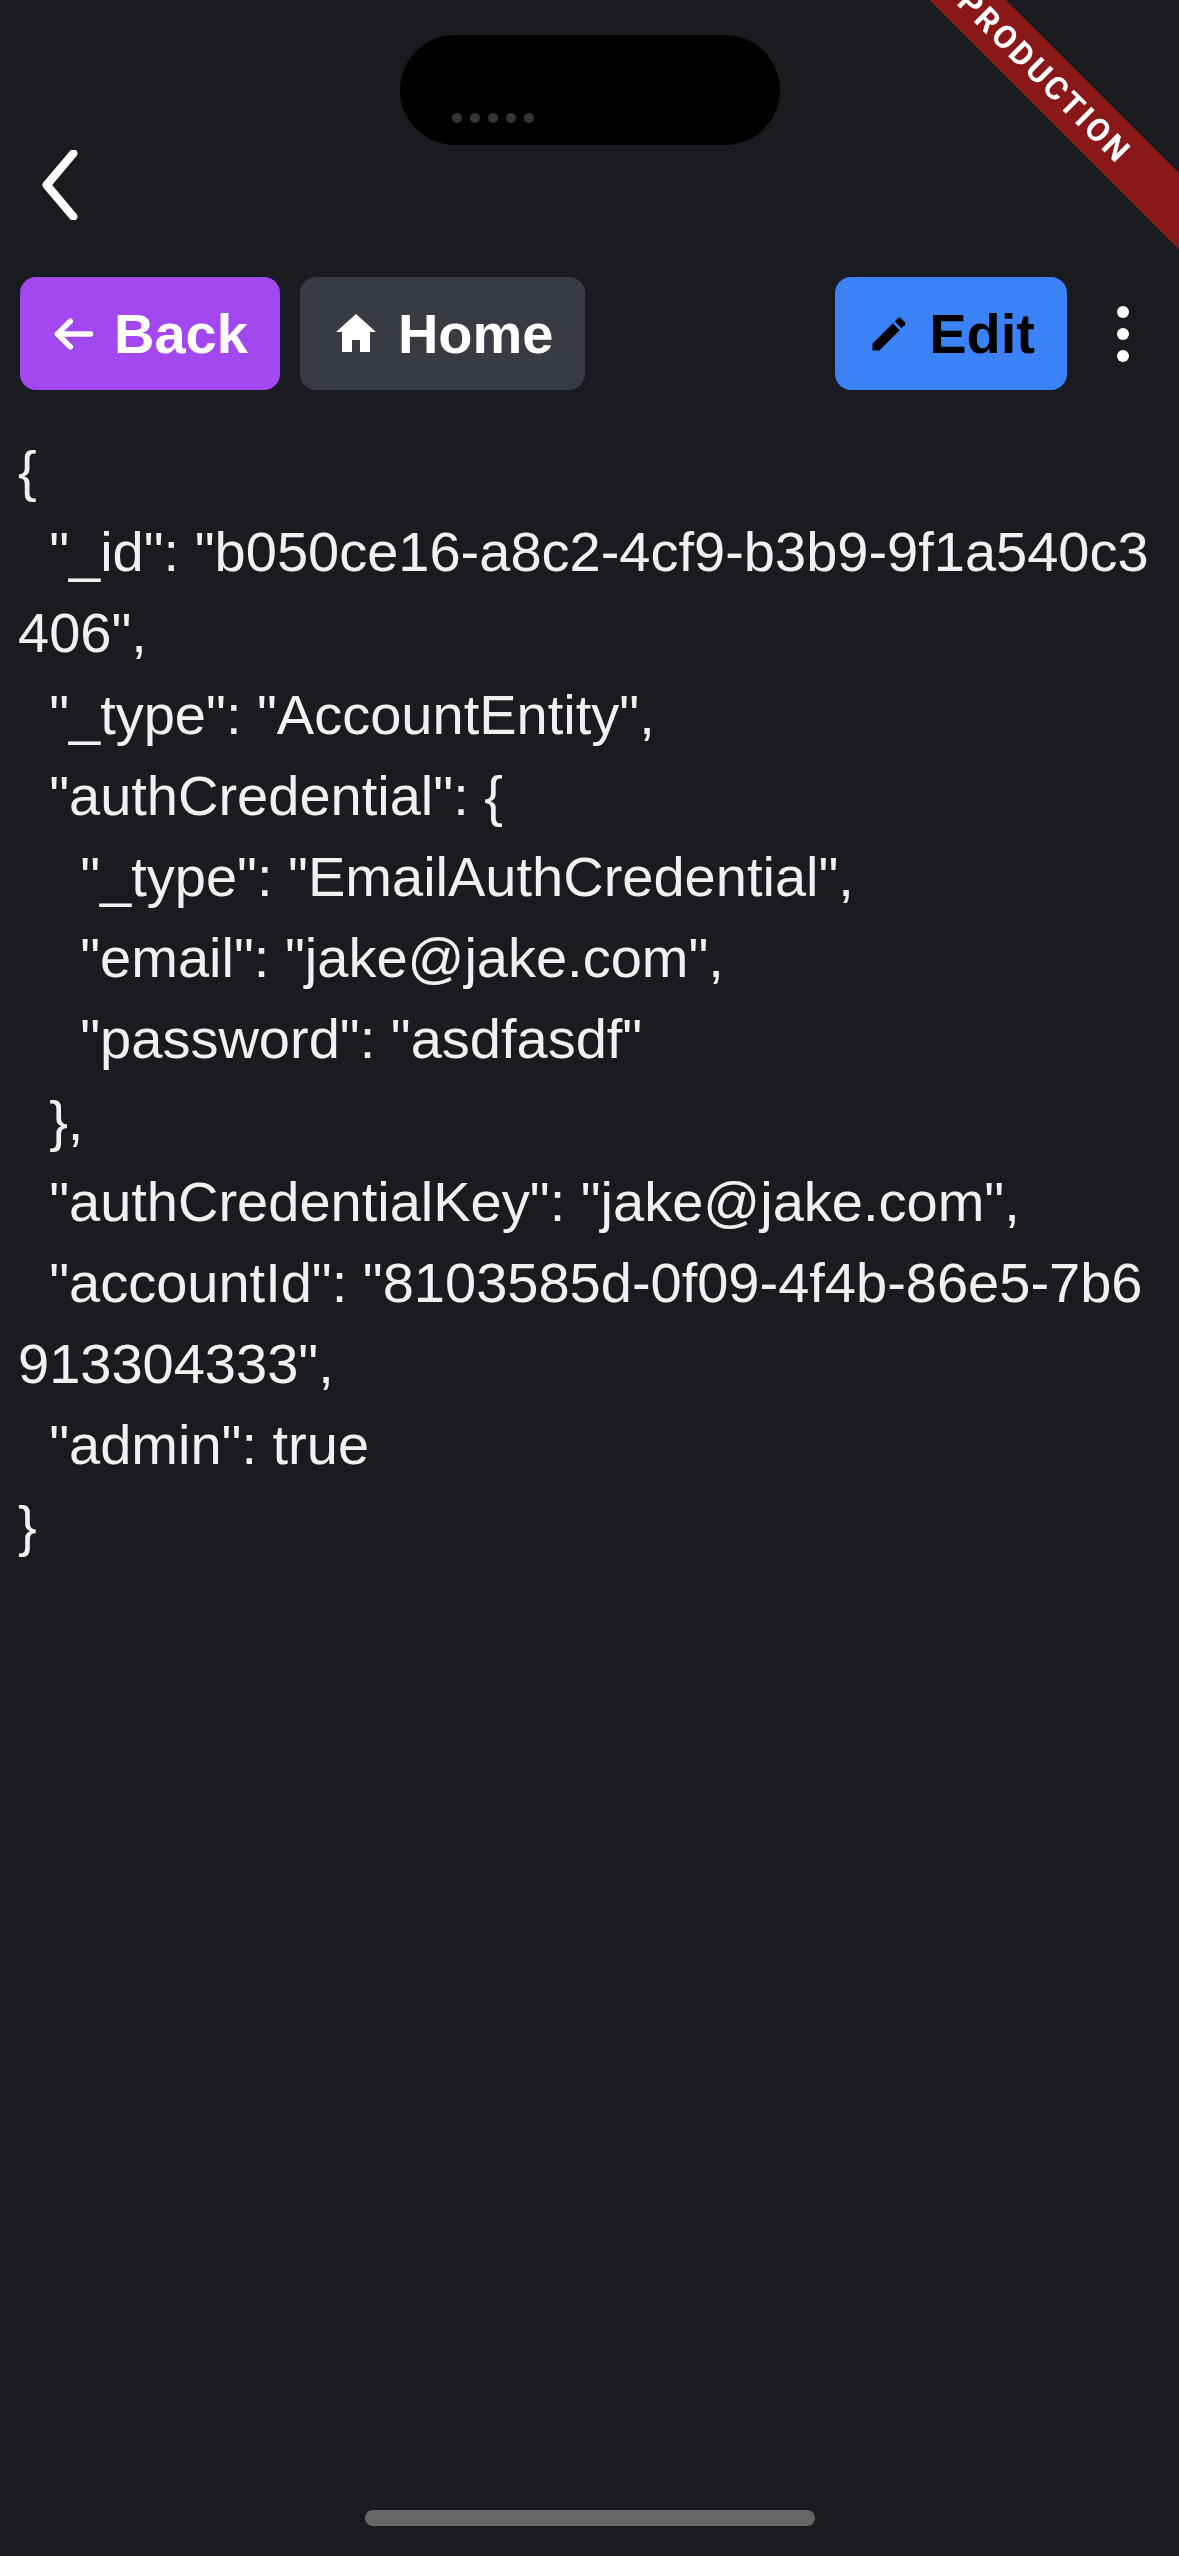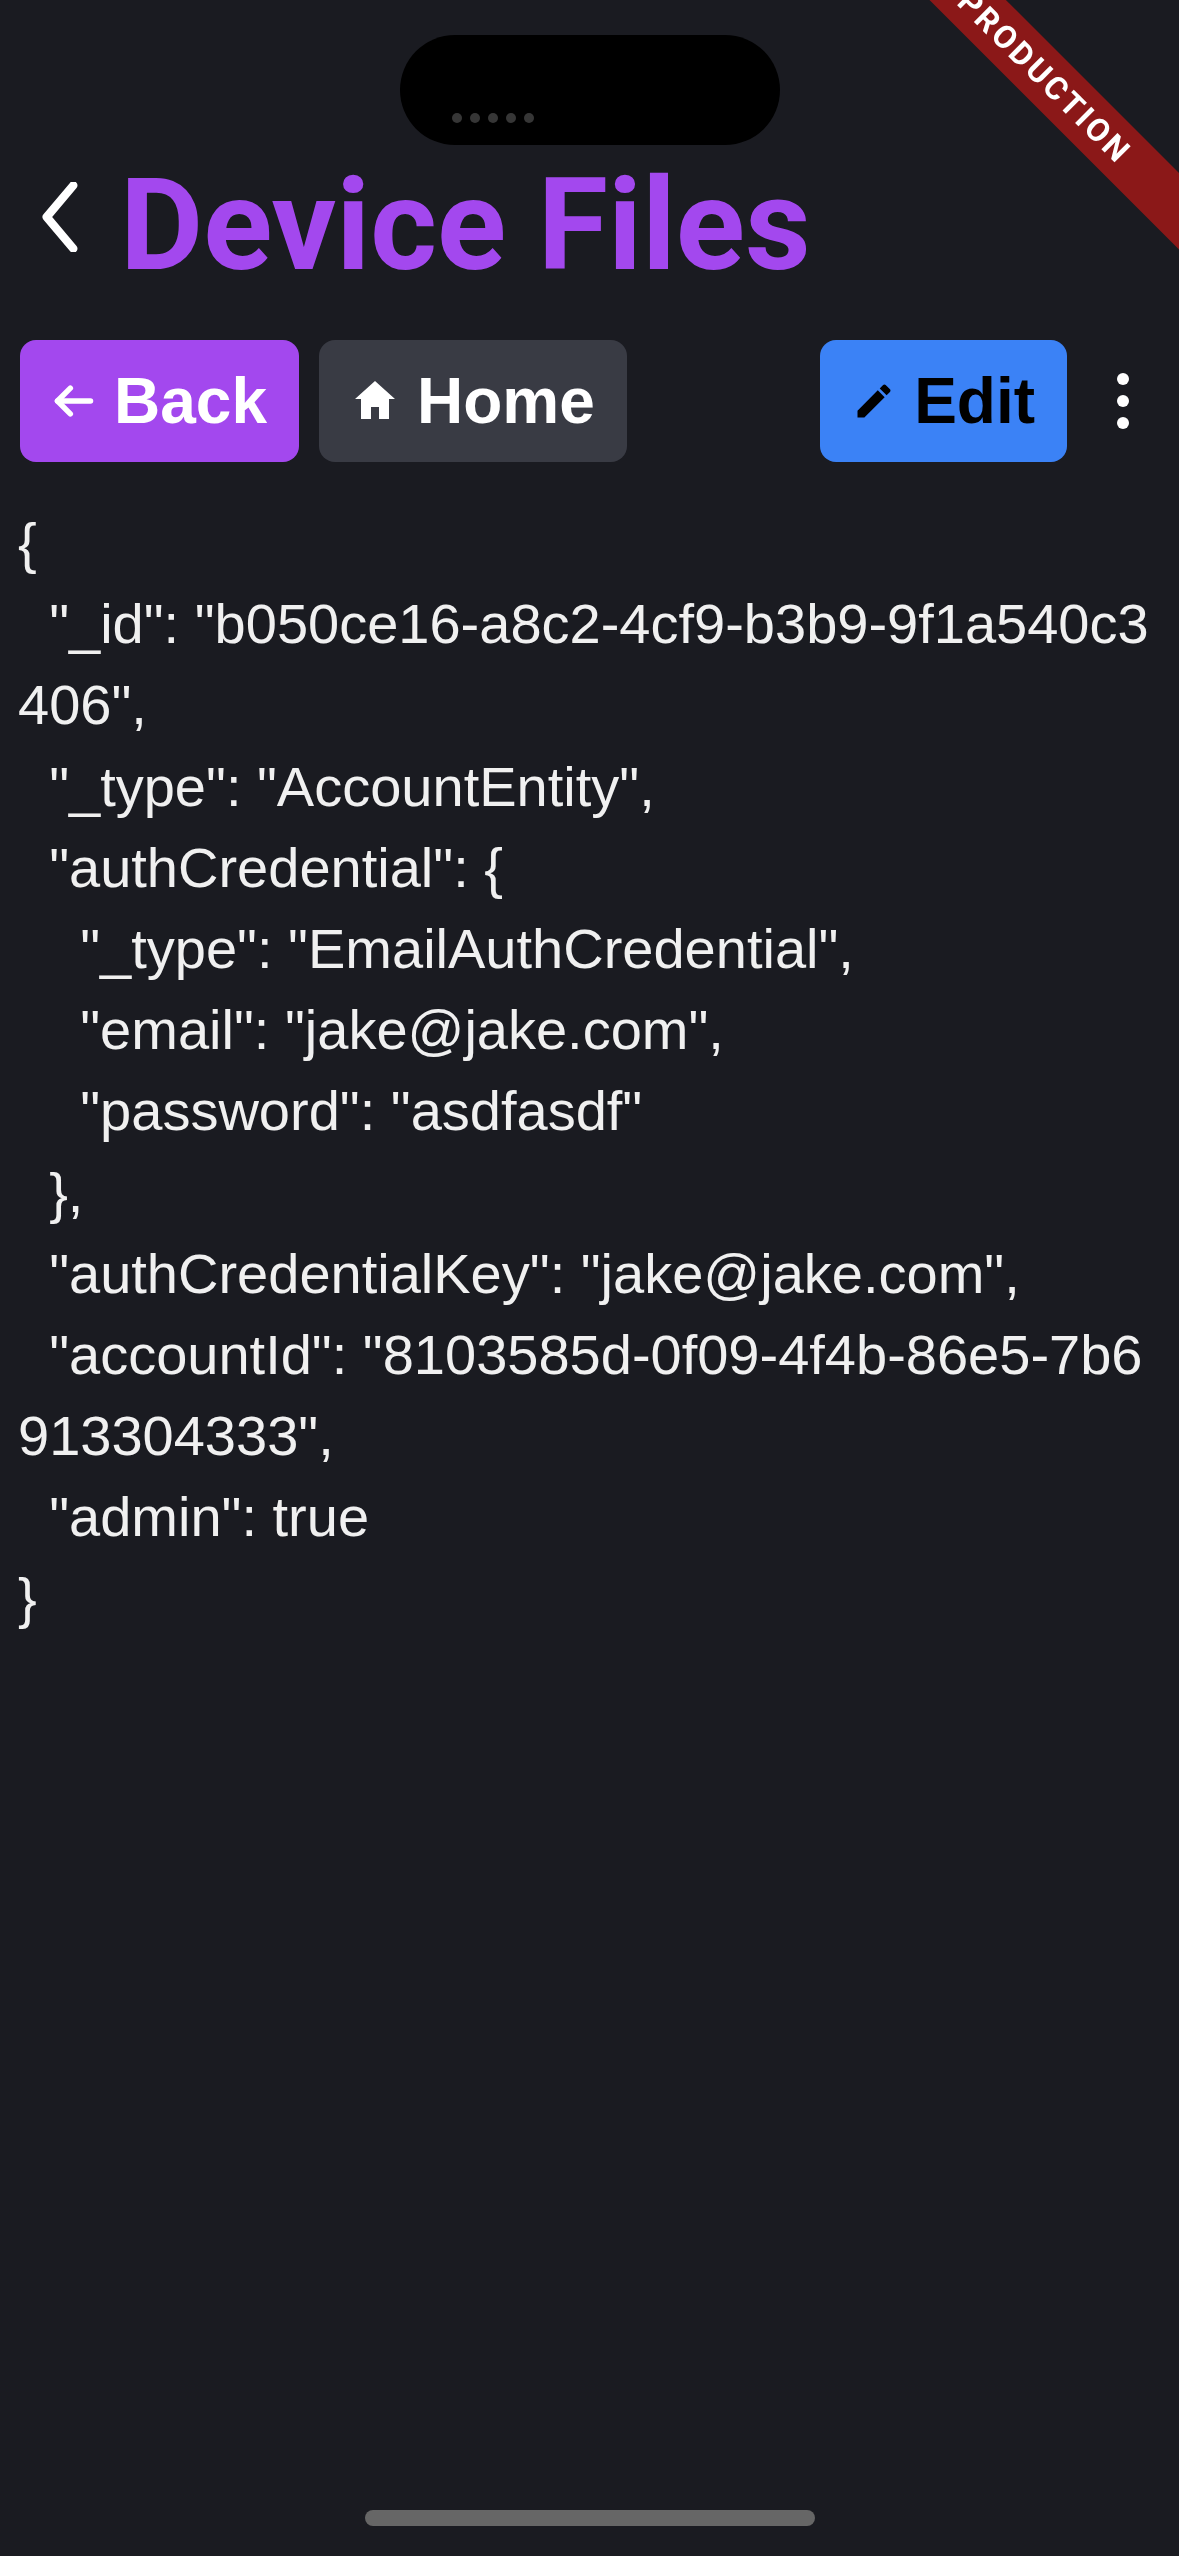--- a/index.html
+++ b/index.html
@@ -108,21 +108,21 @@
       padding: 20px 20px;
       gap: 20px;
     }
     
     .btn {
       display: flex;
       align-items: center;
       gap: 18px;
       padding: 24px 32px;
       border-radius: 16px;
-      font-size: 64px;
+      font-size: 56px;
       font-weight: 600;
       border: none;
       cursor: pointer;
     }
     
     .btn-back {
       background-color: #a348ee;
       color: #ffffff;
     }
     
@@ -213,21 +213,20 @@
 </div>
 
 <div class="production-banner">PRODUCTION</div>
 
 <div class="header">
   <div class="back-chevron">
     <svg width="40" height="70" viewBox="0 0 24 42" fill="none" stroke="#ffffff" stroke-width="5" stroke-linecap="round" stroke-linejoin="round">
       <polyline points="20,2 4,21 20,40"></polyline>
     </svg>
   </div>
-  <h1 class="page-title">Device Files</h1>
 </div>
 
 <div class="toolbar">
   <button class="btn btn-back">
     <svg width="44" height="44" viewBox="0 0 24 24" fill="none" stroke="#ffffff" stroke-width="3" stroke-linecap="round" stroke-linejoin="round">
       <line x1="21" y1="12" x2="3" y2="12"></line>
       <polyline points="10,5 3,12 10,19"></polyline>
     </svg>
     <span>Back</span>
   </button>

